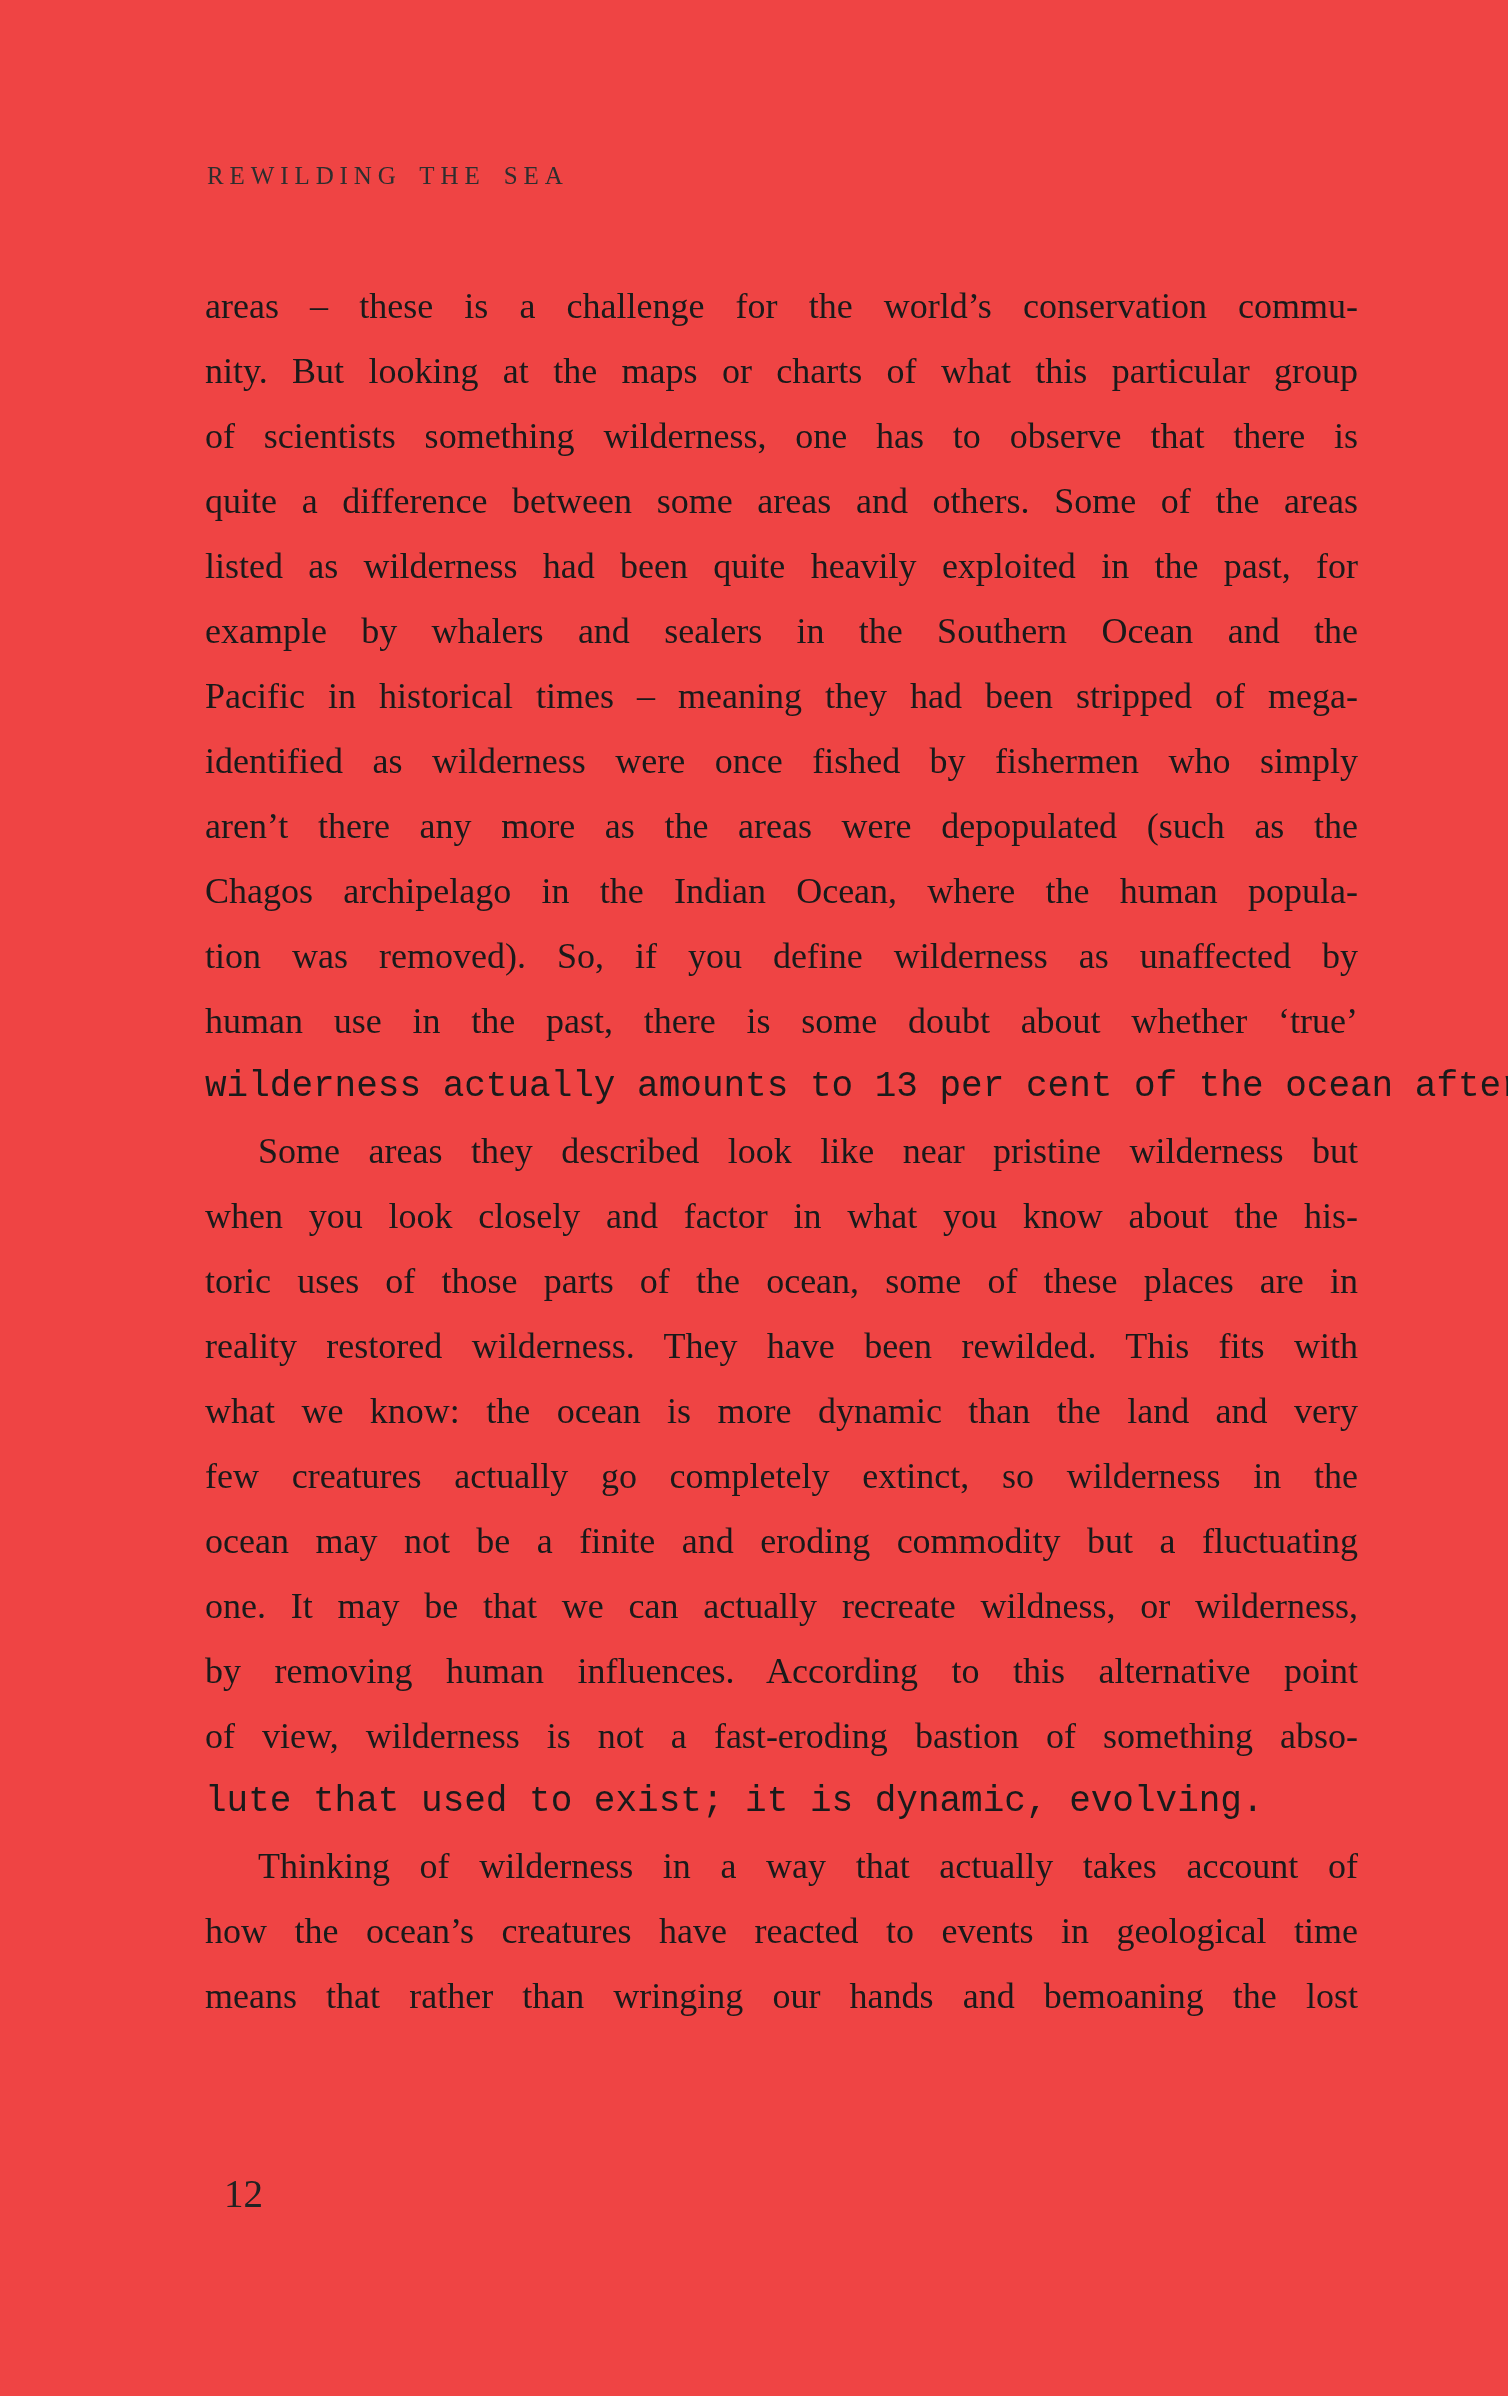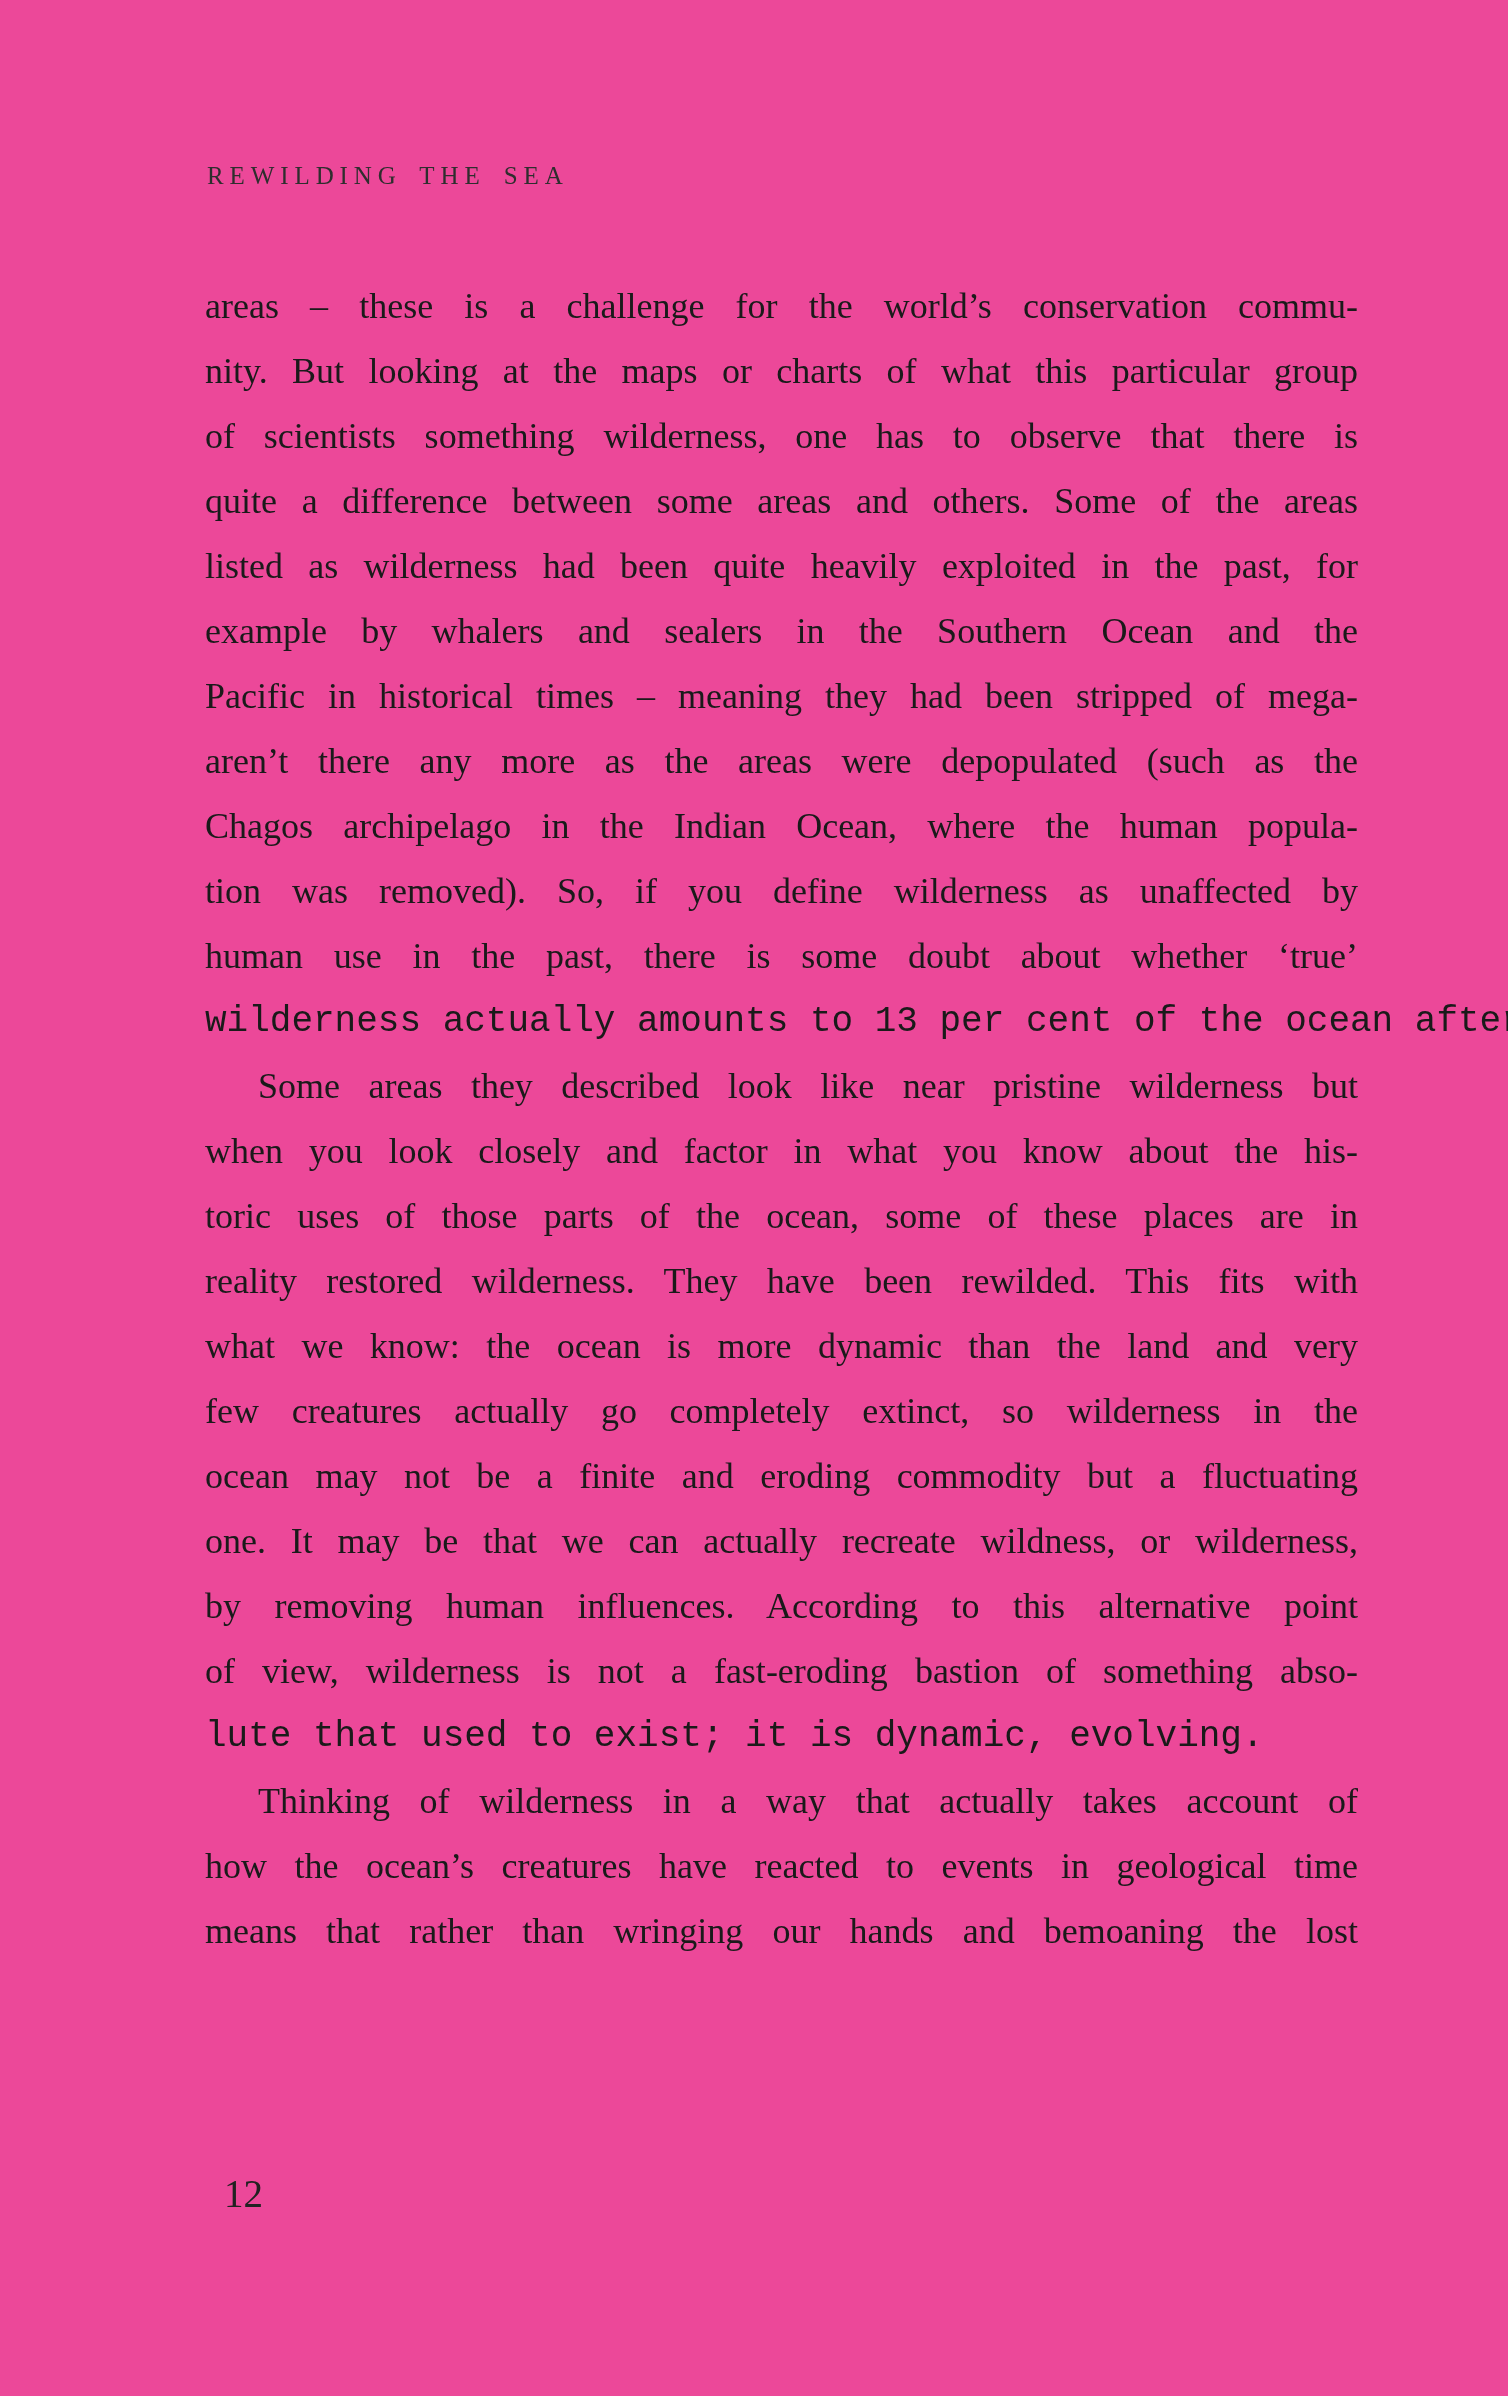--- a/index.html
+++ b/index.html
@@ -4,21 +4,21 @@
 <style>
   html, body {
     margin: 0;
     padding: 0;
     background: #e8e8e8;
   }
   .page {
     position: relative;
     width: 1509px;
     height: 2396px;
-    background: #ec4899;
+    background: #ef4444;
     font-family: "Liberation Serif", serif;
     color: #1b1b1b;
     overflow: hidden;
   }
   .running-header {
     position: absolute;
     left: 207px;
     top: 162px;
     font-size: 25px;
     letter-spacing: 5.9px;
@@ -66,20 +66,21 @@
   <div class="running-header">REWILDING THE SEA</div>
 
   <div class="text-block" id="text-block">
       <div class="line">areas – these is a challenge for the world’s conservation commu-</div>
       <div class="line">nity. But looking at the maps or charts of what this particular group</div>
       <div class="line">of scientists something wilderness, one has to observe that there is</div>
       <div class="line">quite a difference between some areas and others. Some of the areas</div>
       <div class="line">listed as wilderness had been quite heavily exploited in the past, for</div>
       <div class="line">example by whalers and sealers in the Southern Ocean and the</div>
       <div class="line">Pacific in historical times – meaning they had been stripped of mega-</div>
+      <div class="line">identified as wilderness were once fished by fishermen who simply</div>
       <div class="line">aren’t there any more as the areas were depopulated (such as the</div>
       <div class="line">Chagos archipelago in the Indian Ocean, where the human popula-</div>
       <div class="line">tion was removed). So, if you define wilderness as unaffected by</div>
       <div class="line">human use in the past, there is some doubt about whether ‘true’</div>
       <div class="line no-justify">wilderness actually amounts to 13 per cent of the ocean after all.</div>
       <div class="line indent">Some areas they described look like near pristine wilderness but</div>
       <div class="line">when you look closely and factor in what you know about the his-</div>
       <div class="line">toric uses of those parts of the ocean, some of these places are in</div>
       <div class="line">reality restored wilderness. They have been rewilded. This fits with</div>
       <div class="line">what we know: the ocean is more dynamic than the land and very</div>

